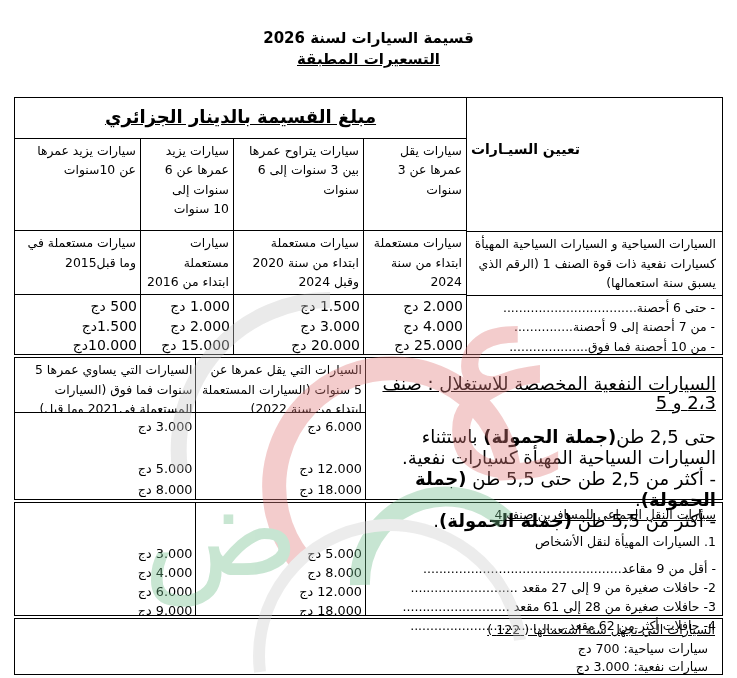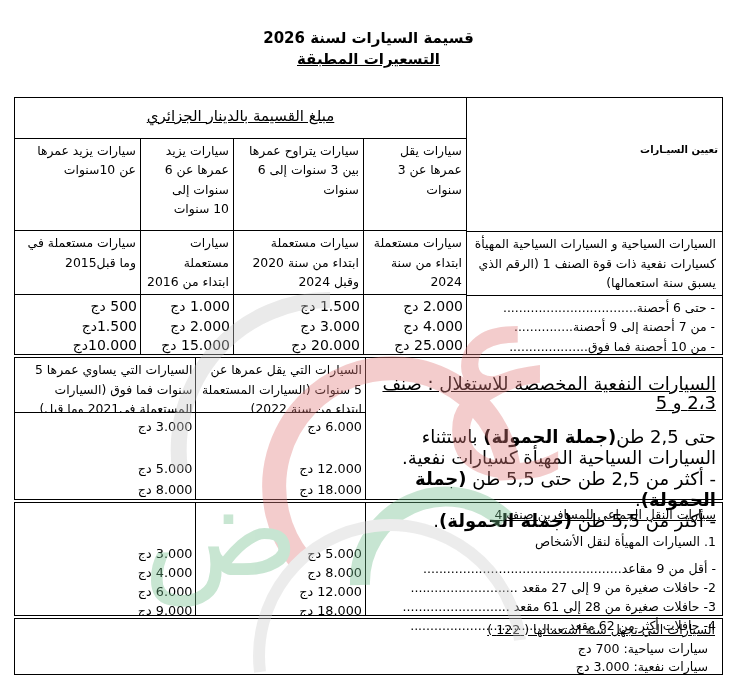--- a/index.html
+++ b/index.html
@@ -13,24 +13,24 @@
   .col{box-sizing:border-box;display:flex;flex-direction:column;}
   .bl{border-left:1px solid #000;}
   .bb{border-bottom:1px solid #000;}
   .cell{box-sizing:border-box;overflow:hidden;white-space:pre-line;text-align:right;
         font-size:12.4px;line-height:19.5px;padding:2px 4px;}
   .row{display:flex;box-sizing:border-box;}
   
   .sec1{height:258px;}
   .label-col{width:258px;}
   .values-col{width:451px;}
-  .designation{height:135px;text-align:right;font-weight:bold;font-size:10px;padding-top:42px;}
+  .designation{height:135px;text-align:left;font-weight:bold;font-size:14px;padding-top:42px;}
   .cat1{height:64px;padding:2px 6px;}
   .hp-labels{height:59px;padding:2px 7px;}
-  .amount-hdr{height:41px;text-align:center;font-weight:normal;font-size:15px;
+  .amount-hdr{height:41px;text-align:center;font-weight:bold;font-size:18px;
               padding-top:9px;text-decoration:underline;}
   .age-row{height:94px;}
   .used-row{height:64px;}
   .price-row{height:59px;}
   .w-lt3{width:103px;}.w-b36{width:130px;}.w-b610{width:93px;}.w-gt10{width:125px;}
   .val{font-size:14px;padding:2px 3px;}
   
   .sec2{height:143px;}
   .sec3{height:114px;}
   .w-desc{width:358px;}.w-mid{width:170px;}.w-left{width:181px;}

